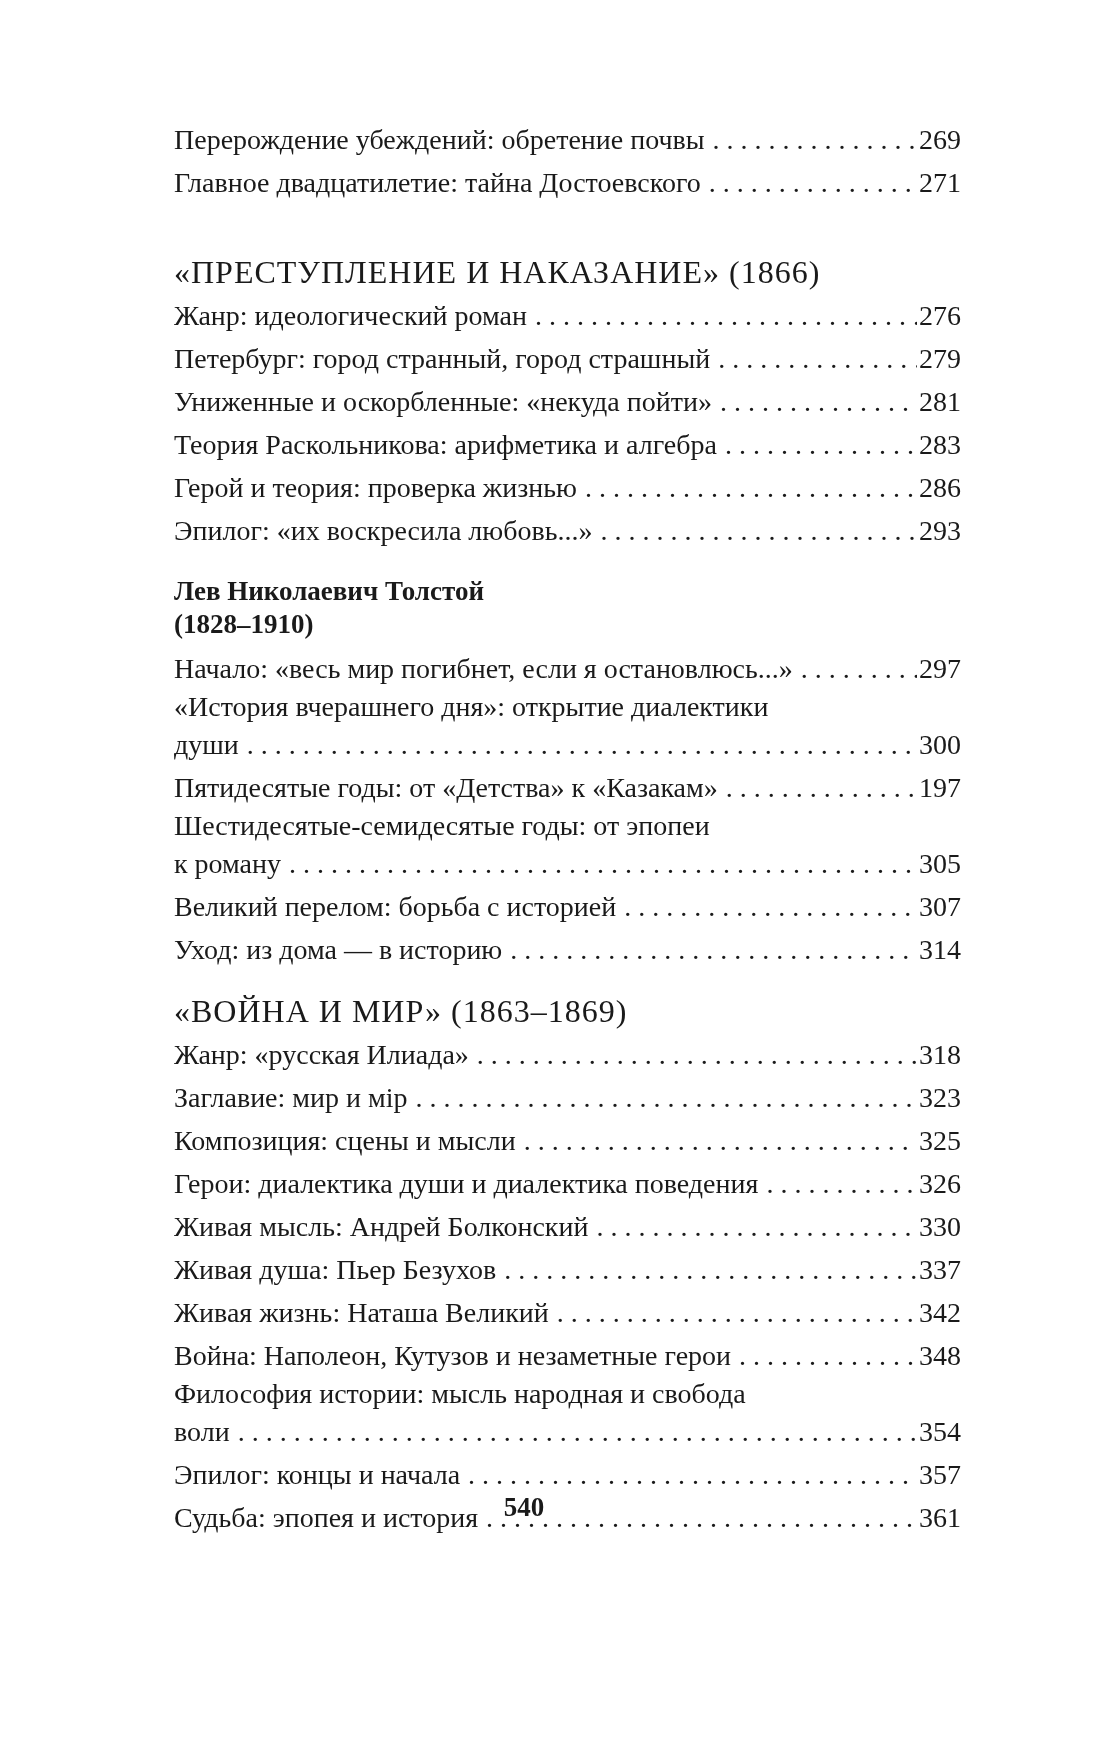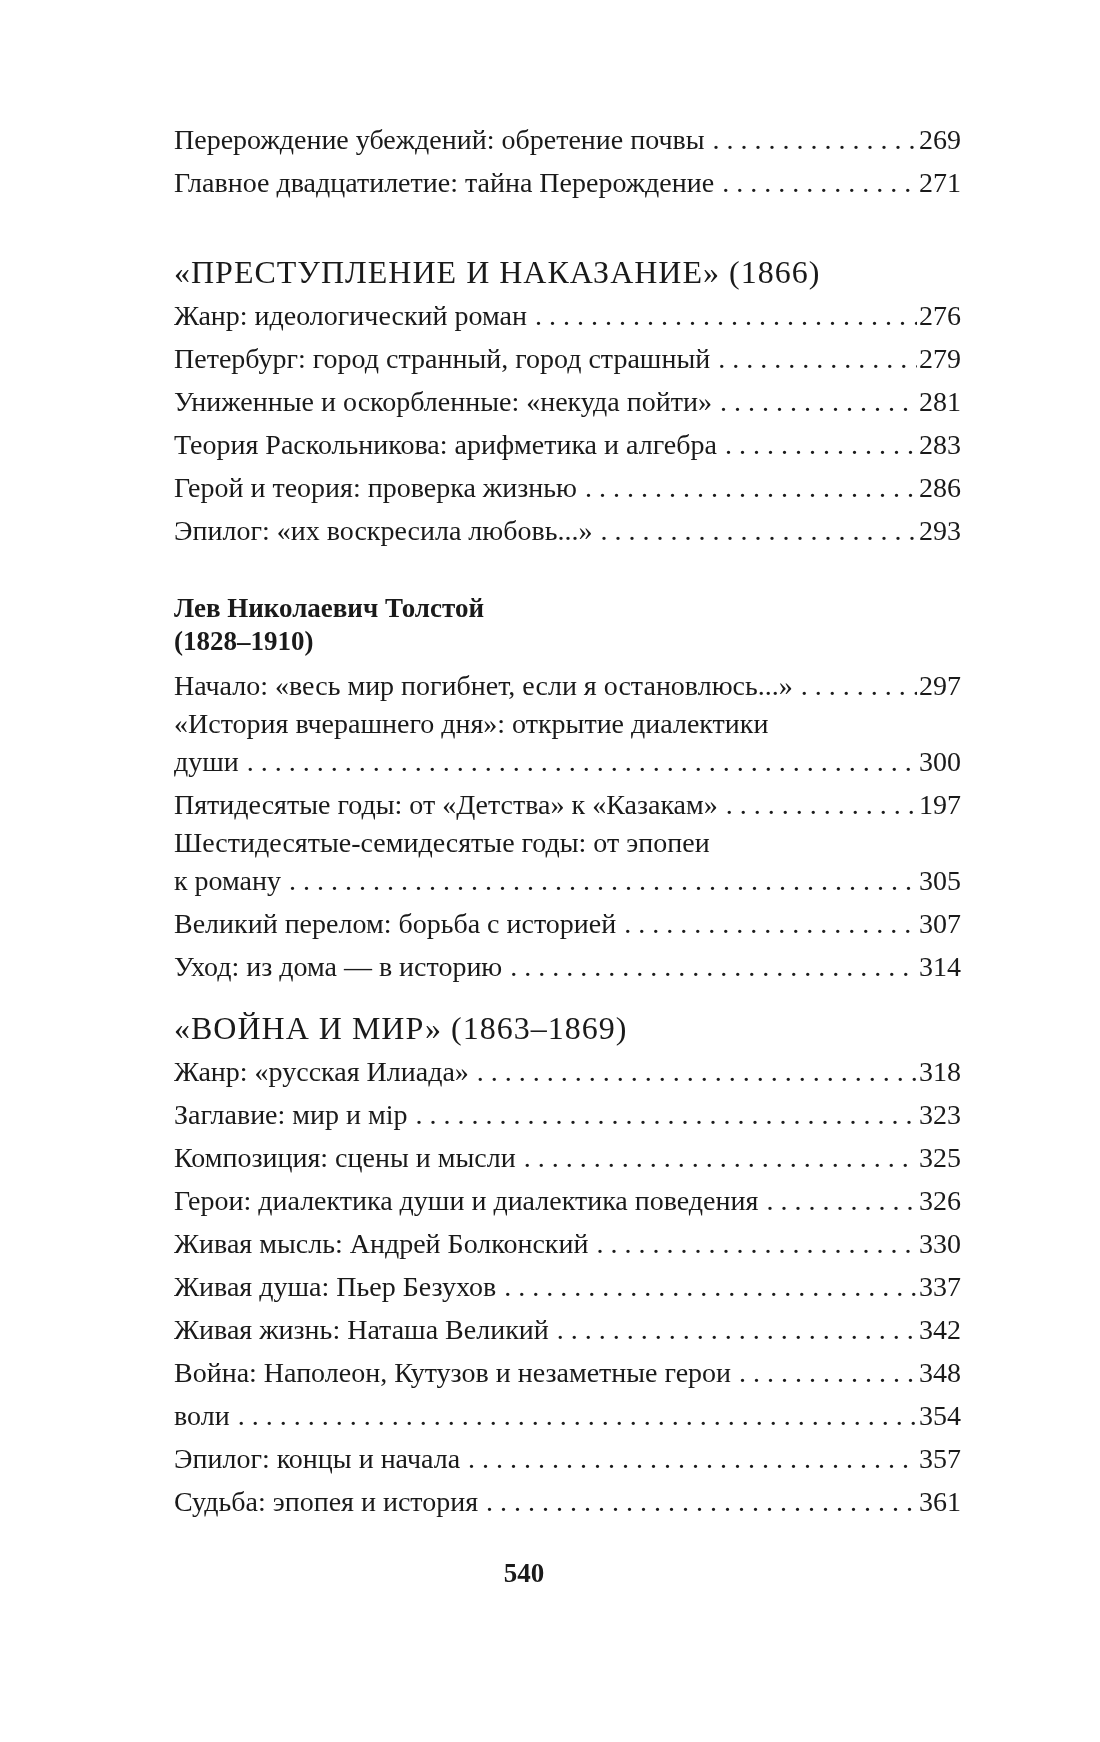--- a/index.html
+++ b/index.html
@@ -70,48 +70,48 @@
       margin-top: 11px;
     }
     .author-heading {
       font-family: "Liberation Serif", "DejaVu Serif", serif;
       font-weight: bold;
       font-size: 27px;
       line-height: 33px;
       white-space: nowrap;
     }
     .author-block {
-      margin-top: 40px;
+      margin-top: 23px;
       margin-bottom: 6px;
     }
     .gap-lg { height: 36px; }
     .gap-sm { height: 8px; }
     .page-number {
       position: absolute;
       left: 0;
       width: 1048px;
-      top: 1557px;
+      top: 1491px;
       text-align: center;
       font-weight: bold;
       font-size: 27px;
       line-height: 33px;
     }
   </style>
 </head>
 <body>
 
 <div class="page">
 
   <div class="entry">
     <span class="title">Перерождение убеждений: обретение почвы</span>
     <span class="dots"></span>
     <span class="pagenum">269</span>
   </div>
   <div class="entry">
-    <span class="title">Главное двадцатилетие: тайна Перерождение</span>
+    <span class="title">Главное двадцатилетие: тайна Достоевского</span>
     <span class="dots"></span>
     <span class="pagenum">271</span>
   </div>
 
   <div class="gap-lg"></div>
 
   <div class="section-heading">«ПРЕСТУПЛЕНИЕ И НАКАЗАНИЕ» (1866)</div>
   <div class="entry">
     <span class="title">Жанр: идеологический роман</span>
     <span class="dots"></span>
@@ -227,20 +227,21 @@
     <span class="dots"></span>
     <span class="pagenum">342</span>
   </div>
   <div class="entry">
     <span class="title">Война: Наполеон, Кутузов и незаметные герои</span>
     <span class="dots"></span>
     <span class="pagenum">348</span>
   </div>
 
   <div class="entry-multi">
+    <div class="first-line">Философия истории: мысль народная и свобода</div>
     <div class="entry">
       <span class="title">воли</span>
       <span class="dots"></span>
       <span class="pagenum">354</span>
     </div>
   </div>
 
   <div class="entry">
     <span class="title">Эпилог: концы и начала</span>
     <span class="dots"></span>

